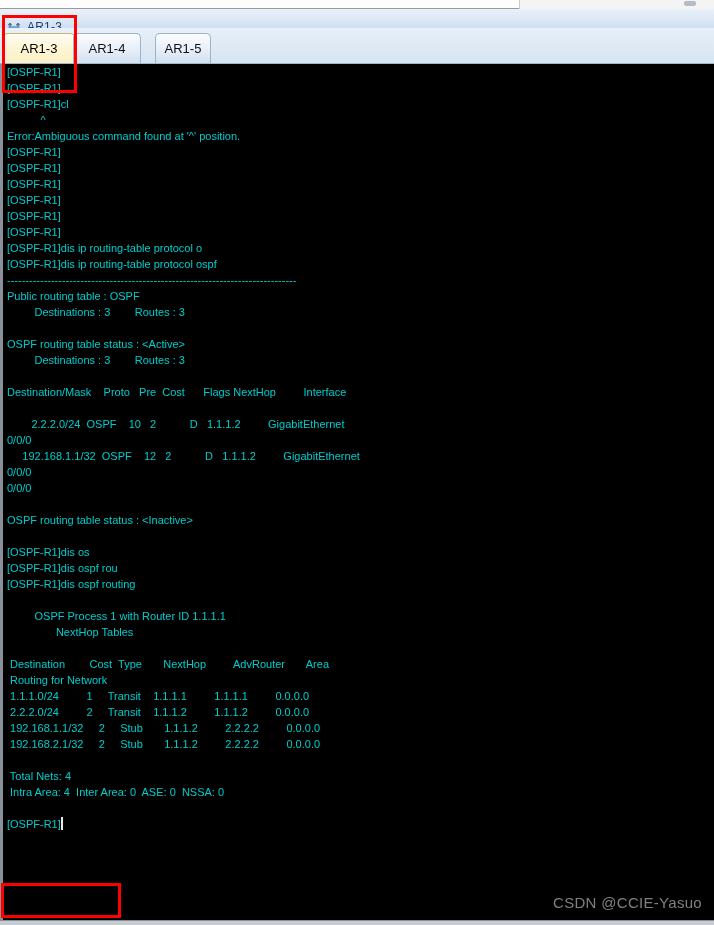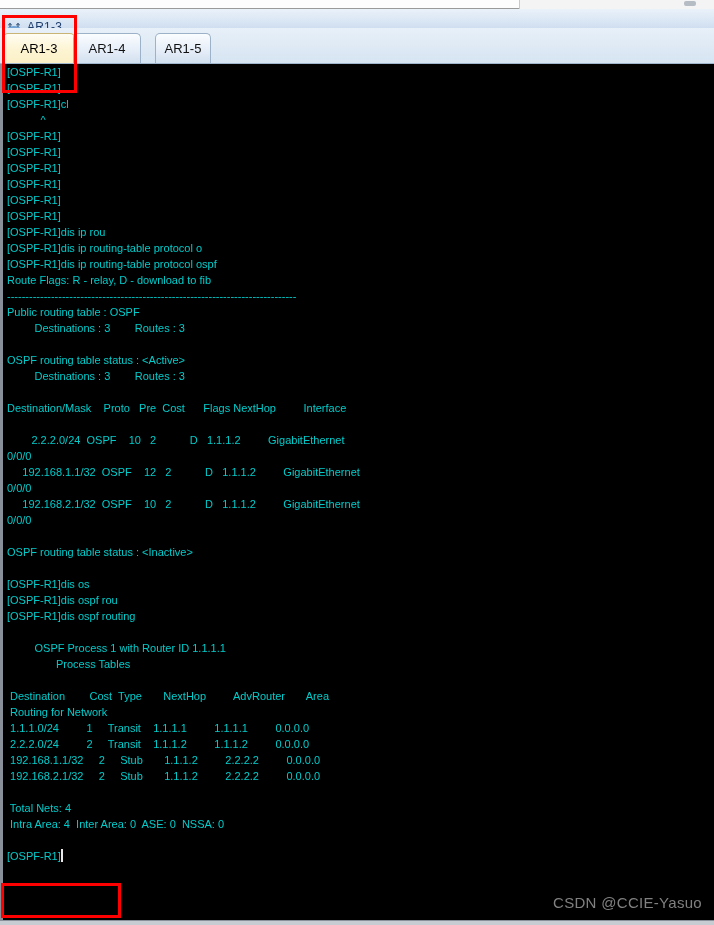--- a/index.html
+++ b/index.html
@@ -192,54 +192,52 @@
       <span>AR1-5</span>
     </div>
   </div>
 
   <div class="terminal" style="background: rgb(0, 0, 0);">
     <div class="term-inner" id="term-inner" style="color: rgb(0, 204, 204);">
         <div class="line">[OSPF-R1]</div>
         <div class="line">[OSPF-R1]</div>
         <div class="line">[OSPF-R1]cl</div>
         <div class="line">           ^</div>
-        <div class="line">[OSPF-R1]</div>
-        <div class="line">[OSPF-R1]</div>
-        <div class="line">[OSPF-R1]</div>
-        <div class="line">[OSPF-R1]</div>
-        <div class="line">[OSPF-R1]</div>
-        <div class="line">[OSPF-R1]</div>
-        <div class="line">[OSPF-R1]dis ip rou</div>
+        <div class="line">Error:Ambiguous command found at '^' position.</div>
+        <div class="line">[OSPF-R1]</div>
+        <div class="line">[OSPF-R1]</div>
+        <div class="line">[OSPF-R1]</div>
+        <div class="line">[OSPF-R1]</div>
+        <div class="line">[OSPF-R1]</div>
+        <div class="line">[OSPF-R1]</div>
         <div class="line">[OSPF-R1]dis ip routing-table protocol o</div>
         <div class="line">[OSPF-R1]dis ip routing-table protocol ospf</div>
-        <div class="line">Route Flags: R - relay, D - download to fib</div>
         <div class="line">-------------------------------------------------------------------------------</div>
         <div class="line">Public routing table : OSPF</div>
         <div class="line">         Destinations : 3        Routes : 3</div>
         <div class="line">&nbsp;</div>
         <div class="line">OSPF routing table status : &lt;Active&gt;</div>
         <div class="line">         Destinations : 3        Routes : 3</div>
         <div class="line">&nbsp;</div>
         <div class="line">Destination/Mask    Proto   Pre  Cost      Flags NextHop         Interface</div>
         <div class="line">&nbsp;</div>
         <div class="line">        2.2.2.0/24  OSPF    10   2           D   1.1.1.2         GigabitEthernet</div>
         <div class="line">0/0/0</div>
         <div class="line">     192.168.1.1/32  OSPF    12   2           D   1.1.1.2         GigabitEthernet</div>
         <div class="line">0/0/0</div>
-        <div class="line">     192.168.2.1/32  OSPF    10   2           D   1.1.1.2         GigabitEthernet</div>
         <div class="line">0/0/0</div>
         <div class="line">&nbsp;</div>
         <div class="line">OSPF routing table status : &lt;Inactive&gt;</div>
         <div class="line">&nbsp;</div>
         <div class="line">[OSPF-R1]dis os</div>
         <div class="line">[OSPF-R1]dis ospf rou</div>
         <div class="line">[OSPF-R1]dis ospf routing</div>
         <div class="line">&nbsp;</div>
         <div class="line">         OSPF Process 1 with Router ID 1.1.1.1</div>
-        <div class="line">                Process Tables</div>
+        <div class="line">                NextHop Tables</div>
         <div class="line">&nbsp;</div>
         <div class="line"> Destination        Cost  Type       NextHop         AdvRouter       Area</div>
         <div class="line"> Routing for Network</div>
         <div class="line"> 1.1.1.0/24         1     Transit    1.1.1.1         1.1.1.1         0.0.0.0</div>
         <div class="line"> 2.2.2.0/24         2     Transit    1.1.1.2         1.1.1.2         0.0.0.0</div>
         <div class="line"> 192.168.1.1/32     2     Stub       1.1.1.2         2.2.2.2         0.0.0.0</div>
         <div class="line"> 192.168.2.1/32     2     Stub       1.1.1.2         2.2.2.2         0.0.0.0</div>
         <div class="line">&nbsp;</div>
         <div class="line"> Total Nets: 4</div>
         <div class="line"> Intra Area: 4  Inter Area: 0  ASE: 0  NSSA: 0</div>

